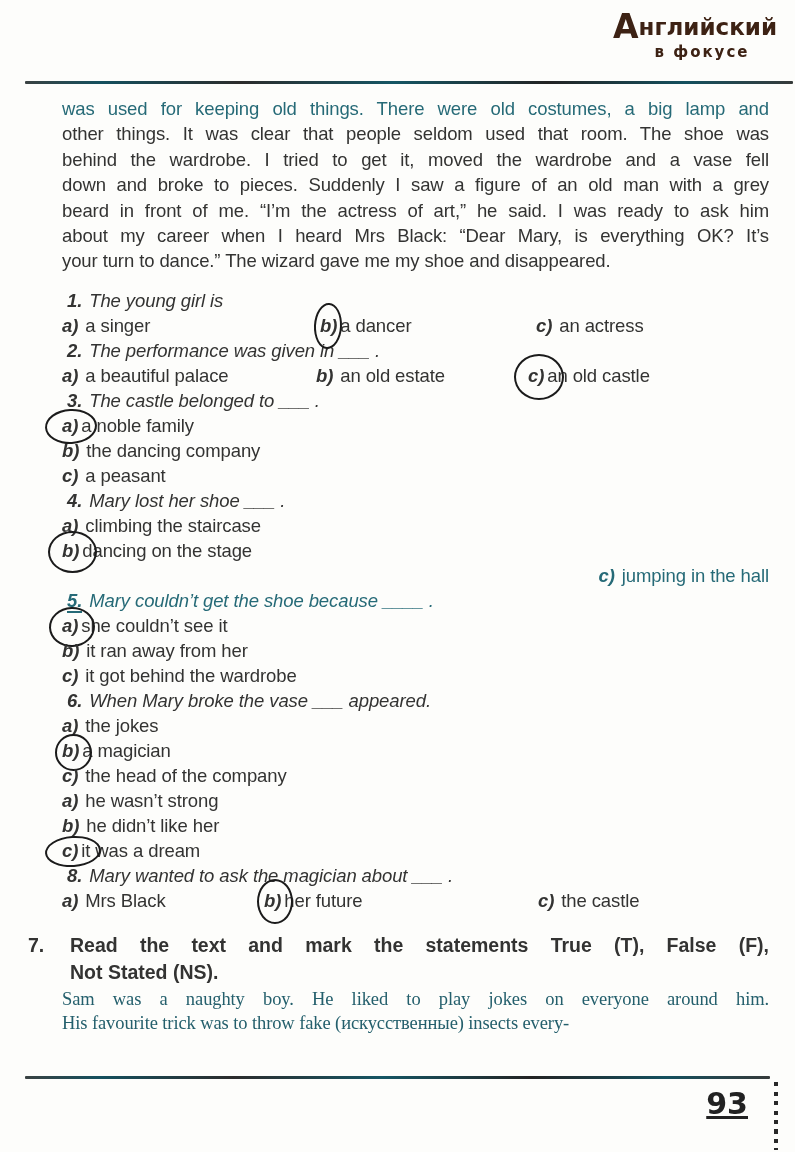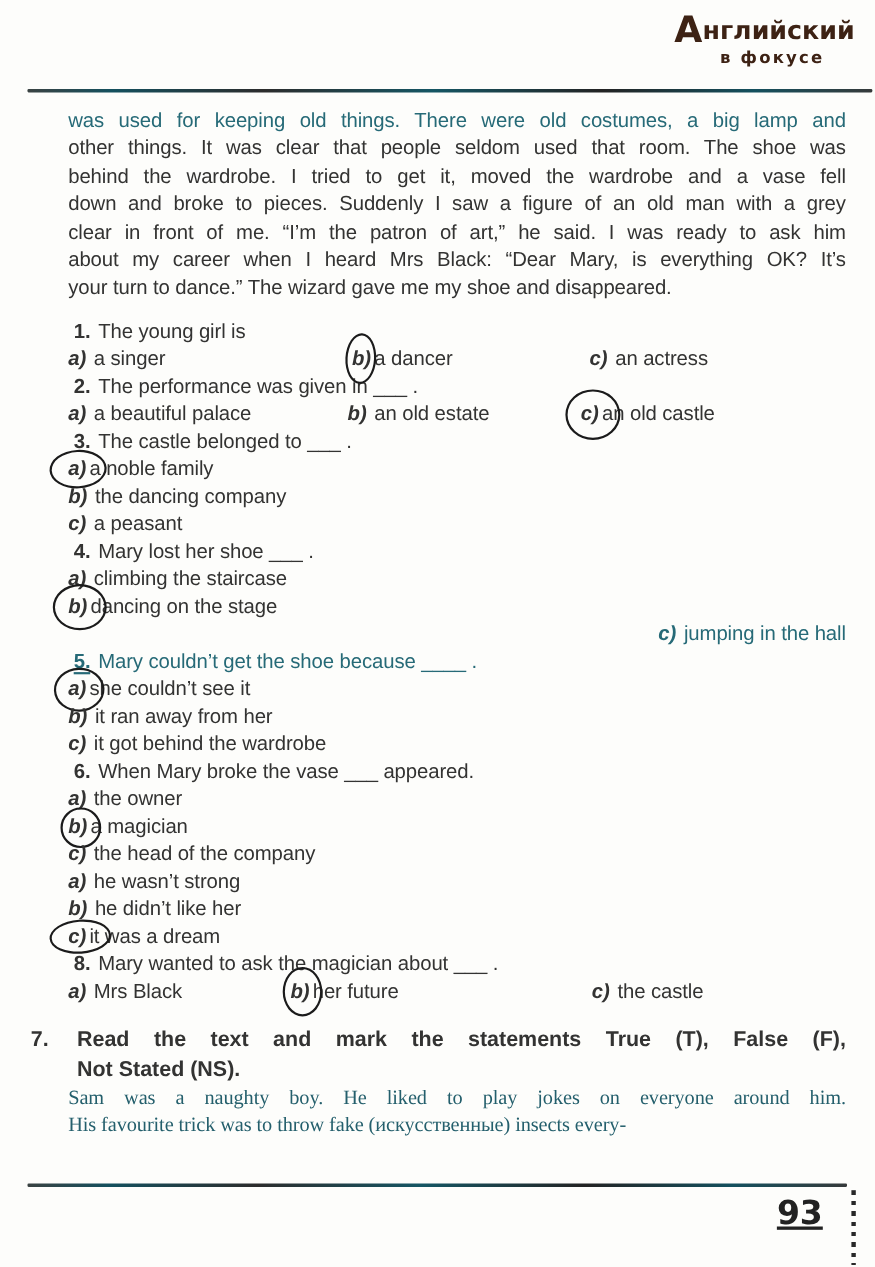--- a/index.html
+++ b/index.html
@@ -44,21 +44,21 @@
   .reading-text .line{
     font-size:18.5px;line-height:25.4px;letter-spacing:-0.1px;
     text-align:justify;text-align-last:justify;
   }
   .reading-text .line:last-child{text-align-last:left;}
   .reading-text .line:nth-child(1){color:var(--teal);}
 
   
   .questions{margin-top:14px;font-size:18.5px;letter-spacing:-0.1px;}
   .question > div{line-height:25px;}
-  .stem{padding-left:5px;}
+  .stem{padding-left:5px;font-style:italic;}
   .qnum{font-weight:bold;margin-right:7px;}
   .opt-key{font-weight:bold;font-style:italic;position:relative;display:inline-block;margin-right:7px;}
   .opt-key.circled{margin-right:3px;}
   .opt-key.circled::after{
     content:"";position:absolute;border:2px solid var(--circle-ink);
     border-radius:50%;pointer-events:none;
   }
   .options-inline{display:flex;}
   .q1 .options-inline .opt:nth-child(1){width:258px;}
   .q1 .options-inline .opt:nth-child(2){width:216px;}
@@ -120,21 +120,21 @@
   </div>
 
   <div class="rule rule-top"></div>
 
   <div class="content">
     <div class="reading-text">
         <div class="line">was used for keeping old things. There were old costumes, a big lamp and</div>
         <div class="line">other things. It was clear that people seldom used that room. The shoe was</div>
         <div class="line">behind the wardrobe. I tried to get it, moved the wardrobe and a vase fell</div>
         <div class="line">down and broke to pieces. Suddenly I saw a figure of an old man with a grey</div>
-        <div class="line">clear in front of me. “I’m the patron of art,” he said. I was ready to ask him</div>
+        <div class="line">beard in front of me. “I’m the actress of art,” he said. I was ready to ask him</div>
         <div class="line">about my career when I heard Mrs Black: “Dear Mary, is everything OK? It’s</div>
         <div class="line">your turn to dance.” The wizard gave me my shoe and disappeared.</div>
       </div>
 
     <div class="questions">
         <div class="question q1 inline-q">
           <div class="stem"><span class="qnum">1.</span><span class="stem-text">The young girl is</span></div>
           <div class="options-inline">
             <div class="opt"><span class="opt-key">a)</span><span class="opt-text">a singer</span></div>
             <div class="opt"><span class="opt-key circled">b)</span><span class="opt-text">a dancer</span></div>
@@ -162,21 +162,21 @@
           <div class="opt"><span class="opt-key">c)</span><span class="opt-text">jumping in the hall</span></div>
         </div>
         <div class="question q5">
           <div class="stem"><span class="qnum">5.</span><span class="stem-text">Mary couldn’t get the shoe because ____ .</span></div>
           <div class="opt"><span class="opt-key circled">a)</span><span class="opt-text">she couldn’t see it</span></div>
           <div class="opt"><span class="opt-key">b)</span><span class="opt-text">it ran away from her</span></div>
           <div class="opt"><span class="opt-key">c)</span><span class="opt-text">it got behind the wardrobe</span></div>
         </div>
         <div class="question q6">
           <div class="stem"><span class="qnum">6.</span><span class="stem-text">When Mary broke the vase ___ appeared.</span></div>
-          <div class="opt"><span class="opt-key">a)</span><span class="opt-text">the owner</span></div>
+          <div class="opt"><span class="opt-key">a)</span><span class="opt-text">the jokes</span></div>
           <div class="opt"><span class="opt-key circled">b)</span><span class="opt-text">a magician</span></div>
           <div class="opt"><span class="opt-key">c)</span><span class="opt-text">the head of the company</span></div>
         </div>
         <div class="question q7">
           <div class="opt"><span class="opt-key">a)</span><span class="opt-text">he wasn’t strong</span></div>
           <div class="opt"><span class="opt-key">b)</span><span class="opt-text">he didn’t like her</span></div>
           <div class="opt"><span class="opt-key circled">c)</span><span class="opt-text">it was a dream</span></div>
         </div>
         <div class="question q8 inline-q">
           <div class="stem"><span class="qnum">8.</span><span class="stem-text">Mary wanted to ask the magician about ___ .</span></div>

